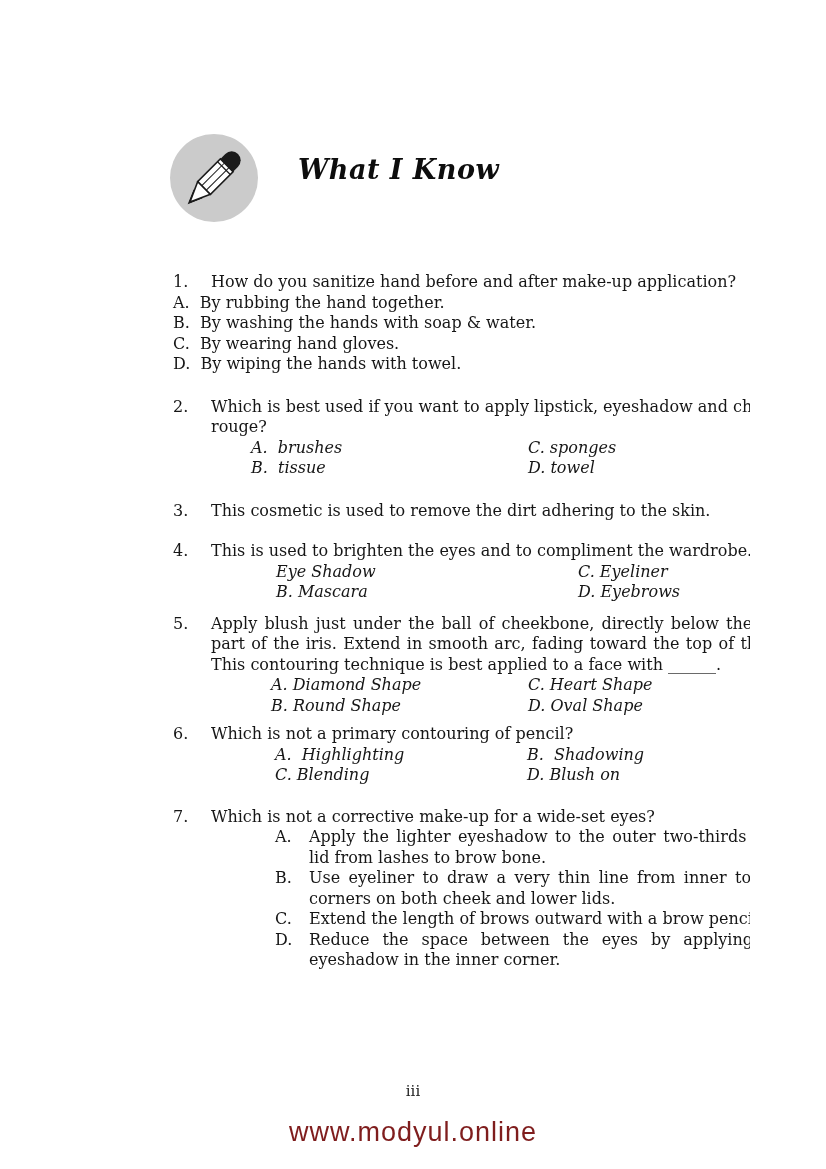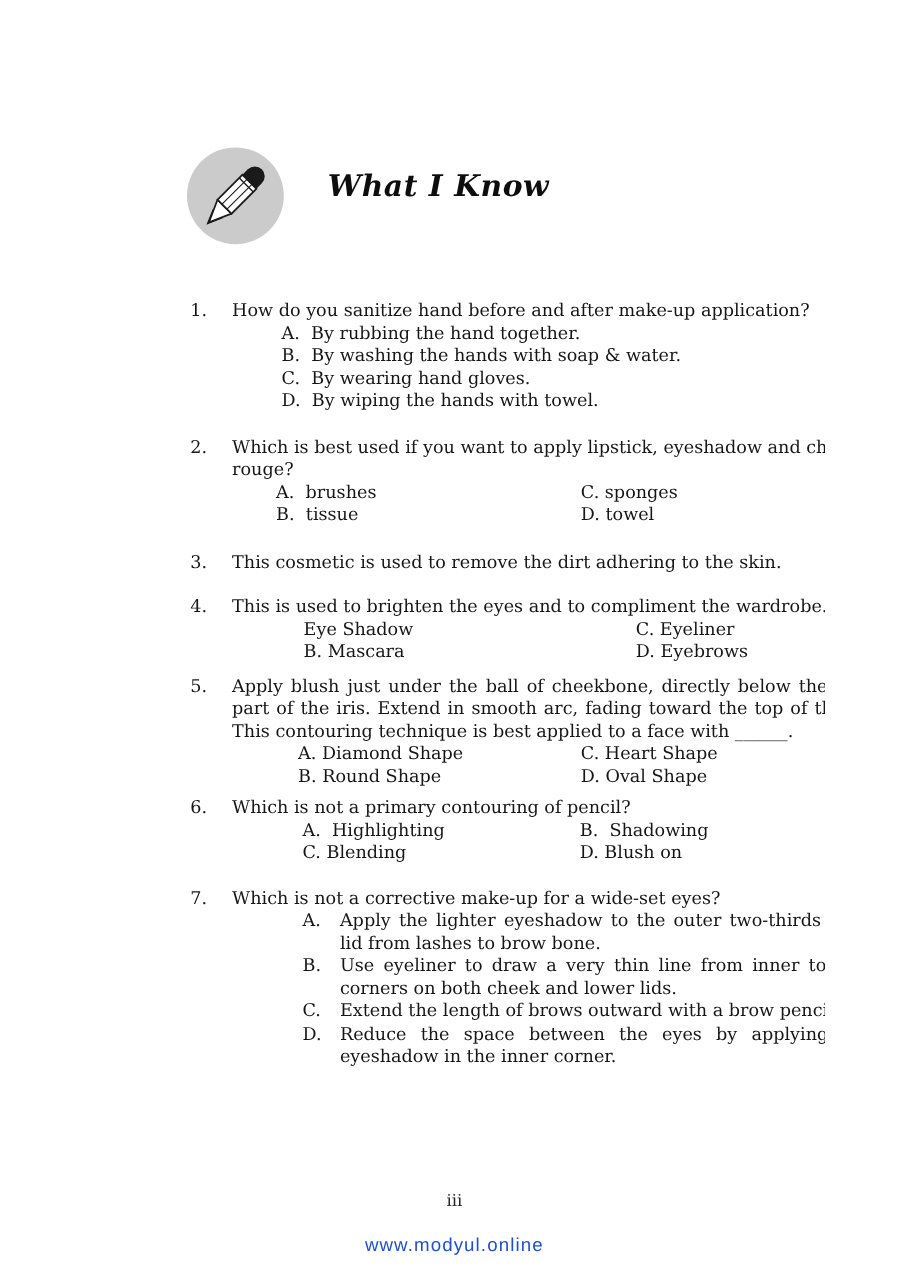--- a/index.html
+++ b/index.html
@@ -21,22 +21,22 @@
     font-size:27px; font-weight:bold; font-style:italic;
     letter-spacing:0.5px; color:#0d0d0d;
   }
   .content { position:absolute; left:97px; top:258px; width:630px; }
   .direction { }
   .direction .dir-label { font-weight:bold; }
   .question { position:relative; }
   .q-num { position:absolute; left:0; top:0; }
   .q-stem { margin-left:38px; }
   .q-stem.justify { text-align:justify; }
-  .opts-single { margin-left:83px; }
-  .opt-grid { display:grid; }
+  .opts-single { }
+  .opt-grid { display:grid;font-style:italic; }
   .grid-a { margin-left:78px;  grid-template-columns:277px auto; }
   .grid-b { margin-left:103px; grid-template-columns:302px auto; }
   .grid-c { margin-left:98px;  grid-template-columns:257px auto; }
   .grid-d { margin-left:102px; grid-template-columns:252px auto; }
   .opts-long { margin-left:102px; }
   .opt-long { display:flex; }
   .opt-letter { width:34px; flex-shrink:0; }
   .opt-text { flex:1; text-align:justify; }
   .mt-q1 { margin-top:14px; }
   .mt-q2 { margin-top:22px; }
@@ -46,22 +46,22 @@
   .mt-q6 { margin-top:8px; }
   .mt-q7 { margin-top:21px; }
   .page-number {
     position:absolute; left:0; right:0; top:1081px;
     text-align:center; font-size:15px; color:#222222;
   }
   .watermark {
     position:absolute; left:0; right:0; top:1122px;
     text-align:center;
     font-family:"Liberation Sans", sans-serif;
-    font-size:17px; letter-spacing:1px;
-    color:#1d4ed8;
+    font-size:27px; letter-spacing:1px;
+    color:#7f1d1d;
   }
 </style>
 </head>
 <body>
 
 <div class="page">
 
   <div class="icon-wrap">
     <svg width="90" height="90" viewBox="0 0 90 90" aria-hidden="true">
       <circle cx="45" cy="45" r="44" fill="#cbcbcb"></circle>

